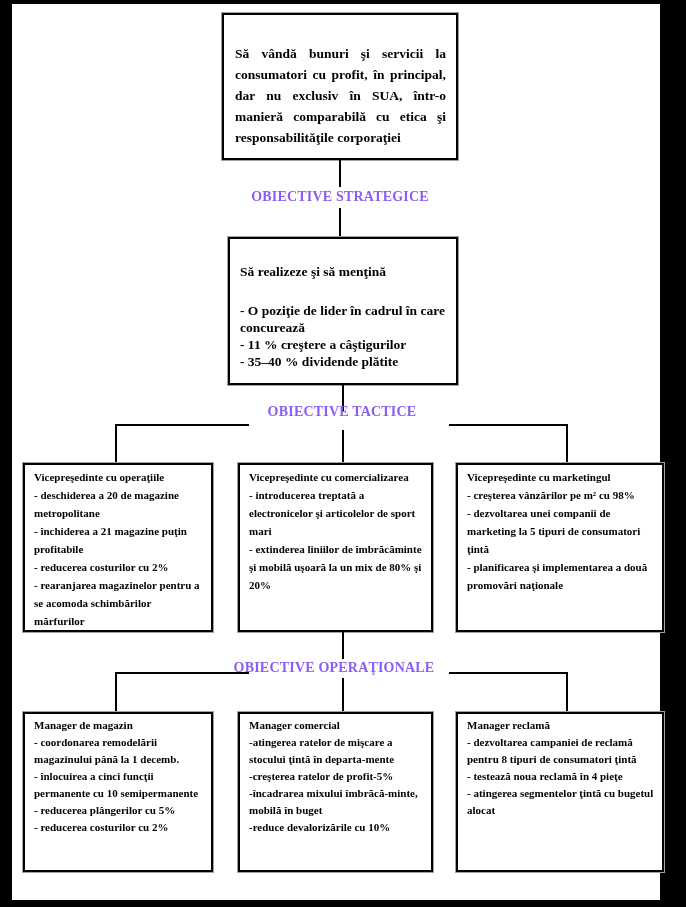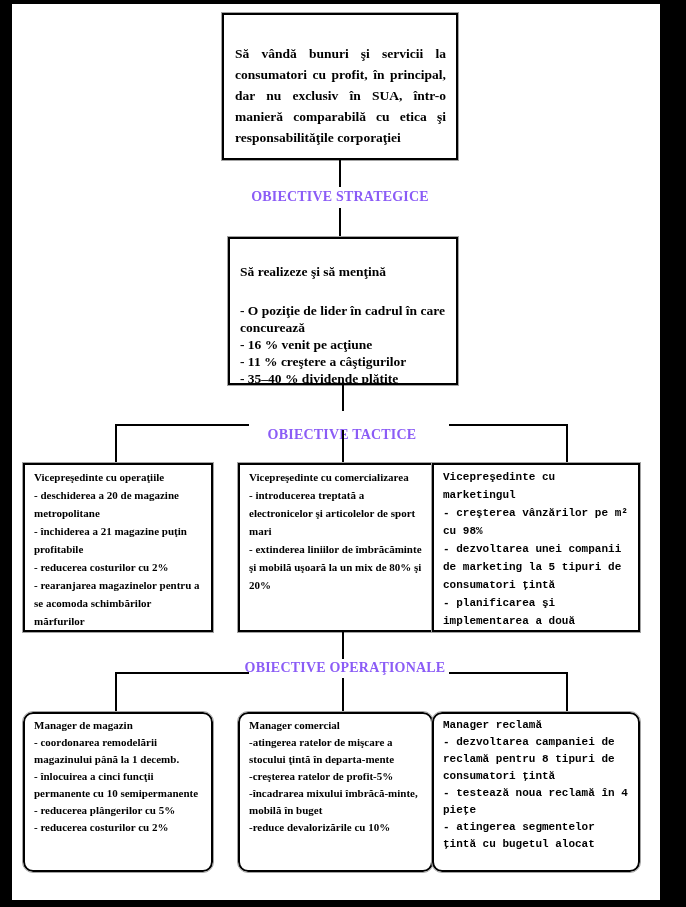--- a/index.html
+++ b/index.html
@@ -47,29 +47,29 @@
     position: absolute;
     width: 500px;
     text-align: center;
     font-size: 14px;
     letter-spacing: 0.2px;
     line-height: 16px;
     color: #8b5cf6;
     white-space: nowrap;
   }
   .lvl-label.strategic-lbl { left: 78px;  top: 185px; }
-  .lvl-label.tactical-lbl  { left: 80px;  top: 423px; }
-  .lvl-label.operational-lbl { left: 83px; top: 656px; }
+  .lvl-label.tactical-lbl  { left: 80px;  top: 400px; }
+  .lvl-label.operational-lbl { left: 72px; top: 656px; }
   
   .box.col { font-size: 11px; padding: 3px 8px 0 9px; }
   .row-mid .box.col { top: 459px; height: 169px; line-height: 18px; }
-  .row-bottom .box.col { top: 708px; height: 160px; line-height: 17px; border-radius: 10px; }
+  .row-bottom .box.col { top: 708px; height: 160px; line-height: 17px; }
   .box.col-left   { left: 11px;  width: 190px; }
   .box.col-center { left: 226px; width: 195px; }
-  .box.col-right  { left: 420px; width: 208px; font-family: Liberation Mono, monospace; }
+  .box.col-right  { left: 444px; width: 208px; }
   
   .vline, .hline { position: absolute; background: #000; }
   .vline { width: 1.5px; }
   .hline { height: 1.5px; }
   .v-mission-strategic { left: 327px; top: 156px; height: 27px; }
   .v-strategic-box     { left: 327px; top: 204px; height: 29px; }
   .v-box2-tactical     { left: 330px; top: 381px; height: 26px; }
   .h-tact-left  { left: 103px; top: 420px; width: 134px; }
   .h-tact-right { left: 437px; top: 420px; width: 118px; }
   .v-tact-left  { left: 103px; top: 420px; height: 39px; }
@@ -92,21 +92,20 @@
   </div>
 
   <div class="vline v-mission-strategic"></div>
   <div class="lvl-label strategic-lbl">OBIECTIVE STRATEGICE</div>
   <div class="vline v-strategic-box"></div>
 
   <div class="box strategic">
     <div class="bx-title">Să realizeze şi să menţină</div>
     <div class="bx-items">
         <div class="li">- O poziţie de lider în cadrul în care concurează</div>
-        <div class="li">- 16 % venit pe acţiune</div>
         <div class="li">- 11 % creştere a câştigurilor</div>
         <div class="li">- 35–40 % dividende plătite</div>
       </div>
   </div>
 
   <div class="vline v-box2-tactical"></div>
   <div class="lvl-label tactical-lbl">OBIECTIVE TACTICE</div>
   <div class="hline h-tact-left"></div>
   <div class="hline h-tact-right"></div>
   <div class="vline v-tact-left"></div>

